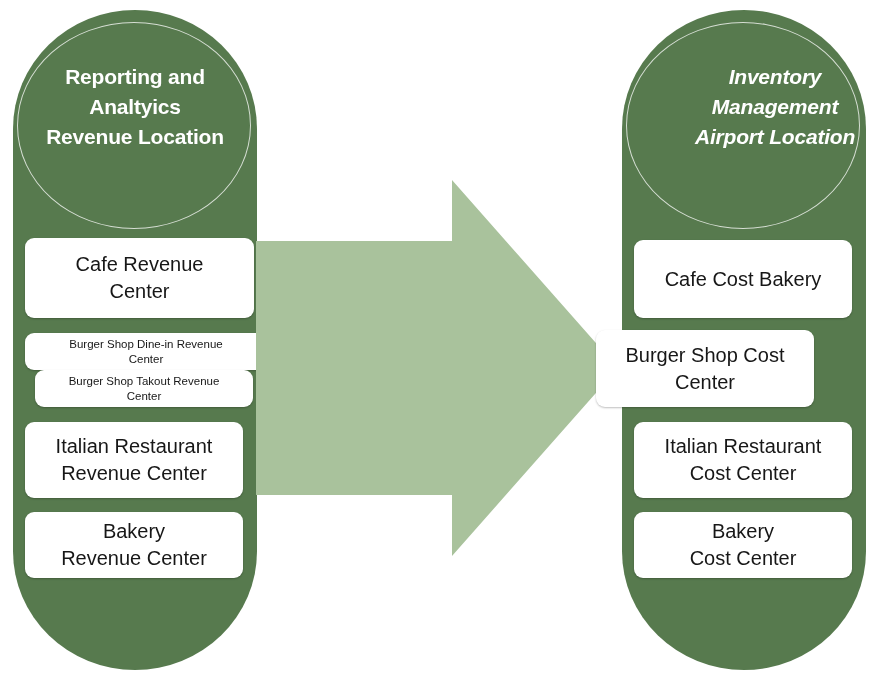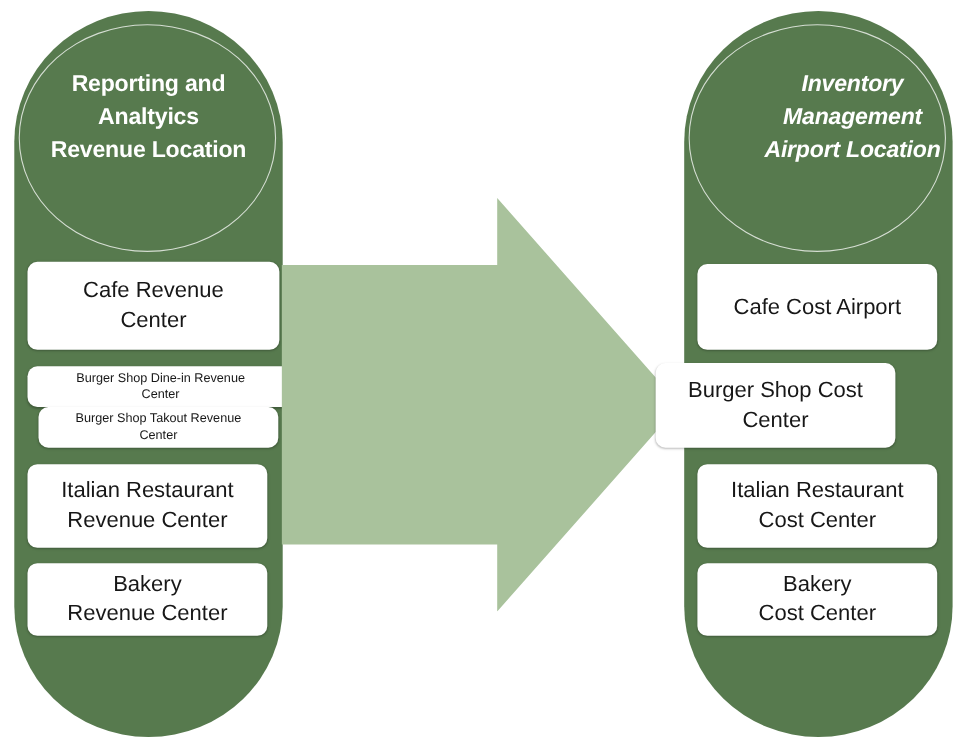--- a/index.html
+++ b/index.html
@@ -138,21 +138,21 @@
     </svg>
   </div>
 
   <div class="pillar right"></div>
   <div class="pillar-circle right"></div>
   <div class="pillar-title right" style="white-space: pre-line;">Inventory
 Management
 Airport Location</div>
 
   <div class="node r1">
-    <span class="node-label">Cafe Cost Airport</span>
+    <span class="node-label">Cafe Cost Bakery</span>
   </div>
   <div class="node r2">
     <span class="node-label">Burger Shop Cost
 Center</span>
   </div>
   <div class="node r3">
     <span class="node-label">Italian Restaurant
 Cost Center</span>
   </div>
   <div class="node r4">

